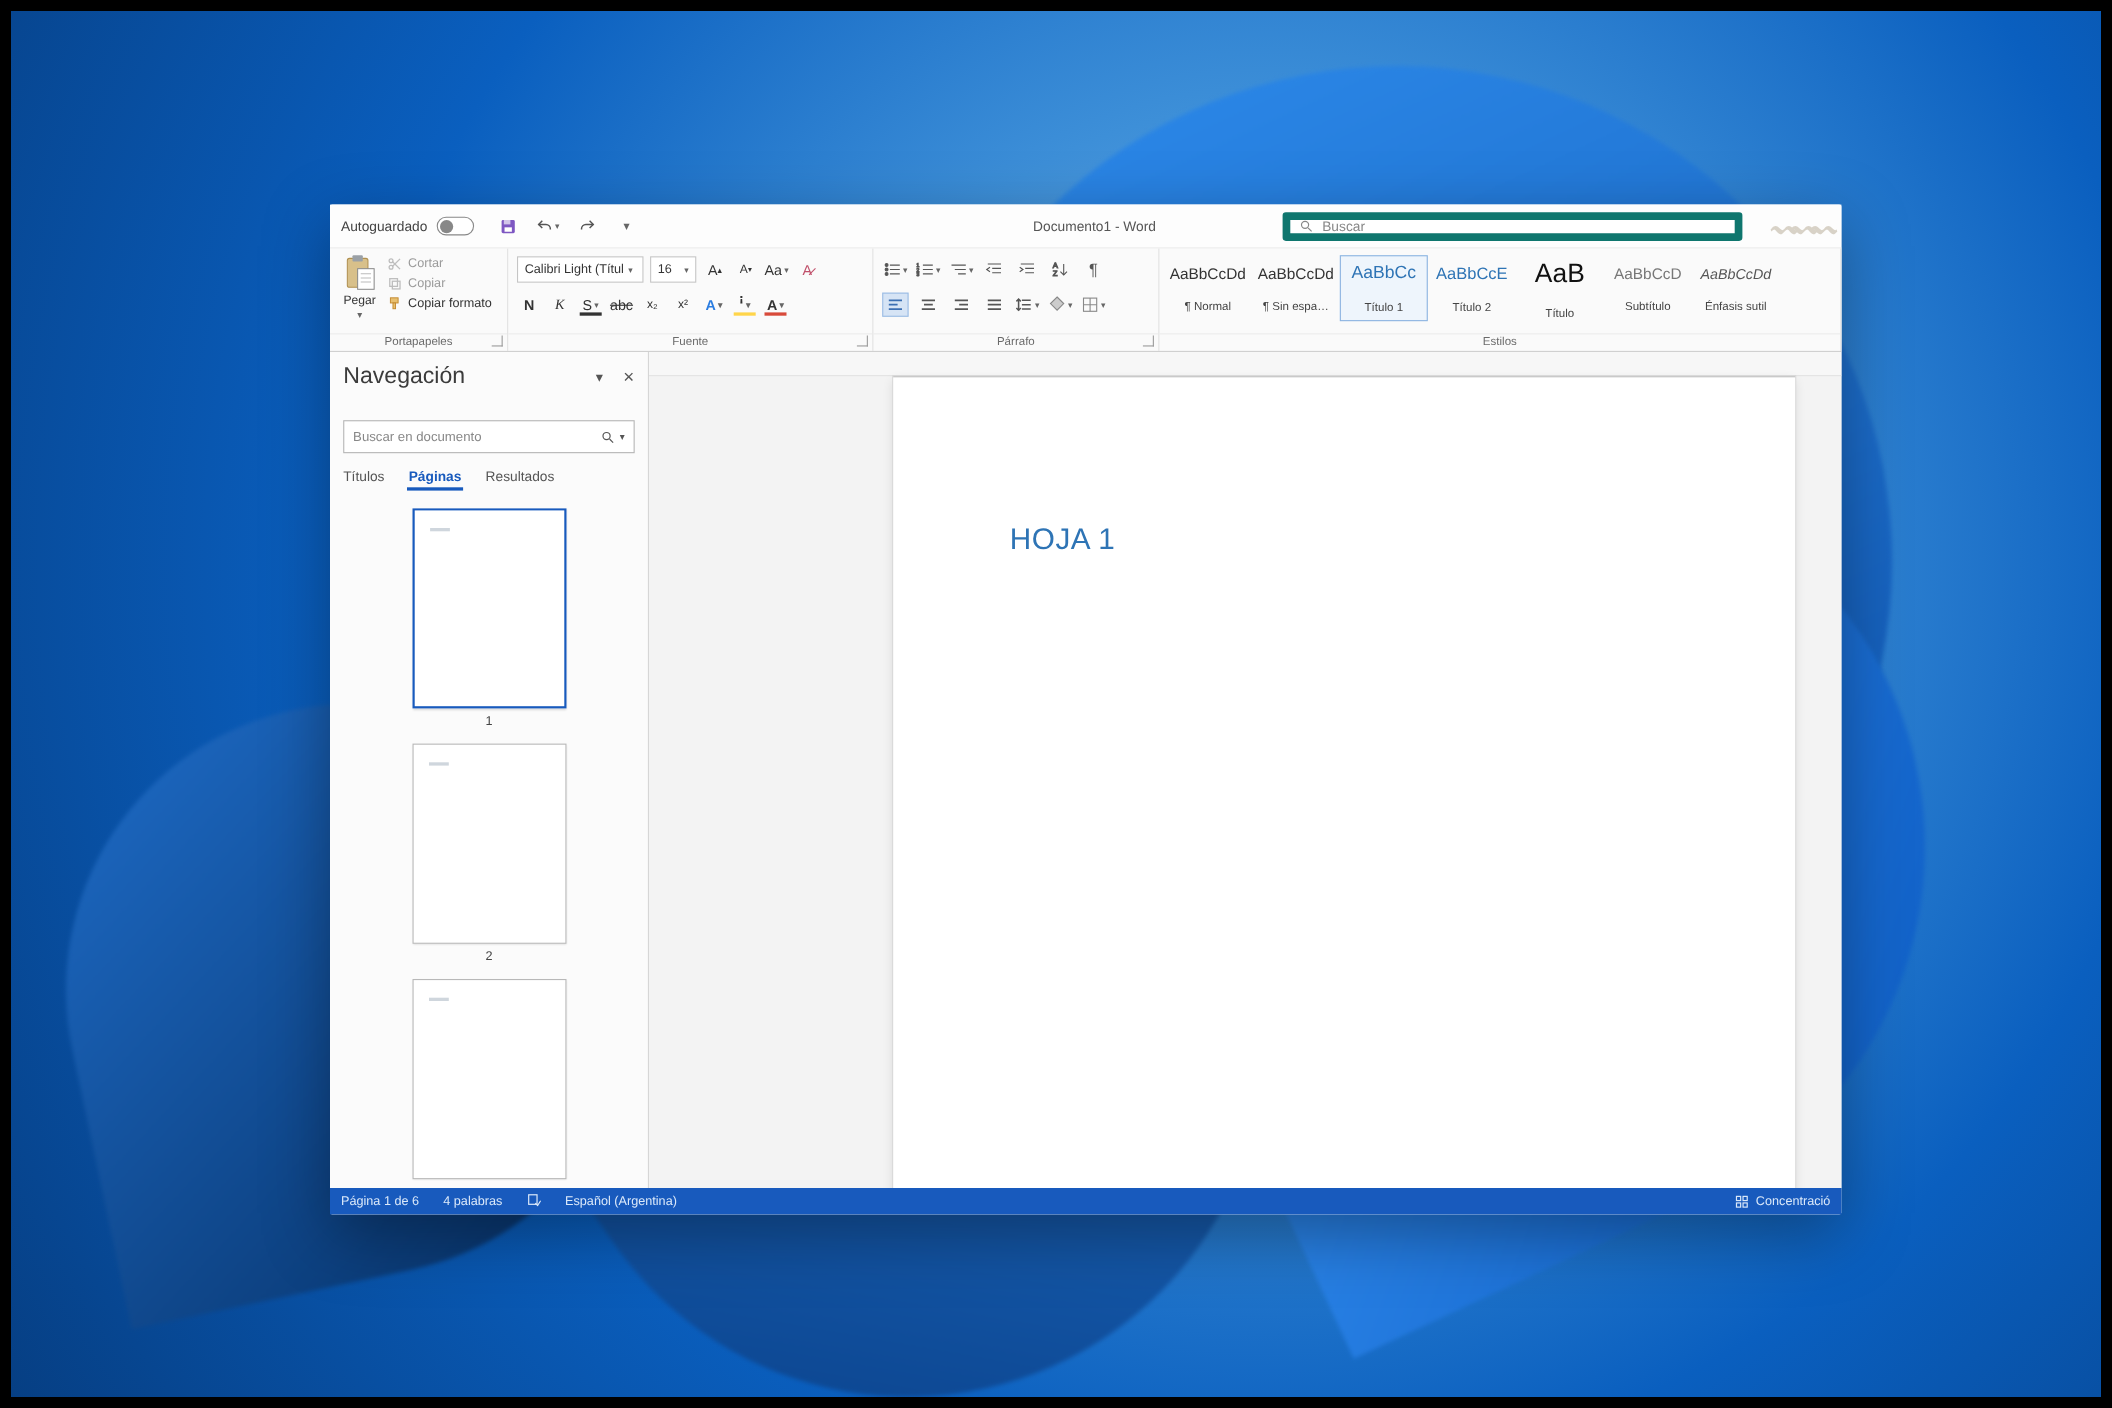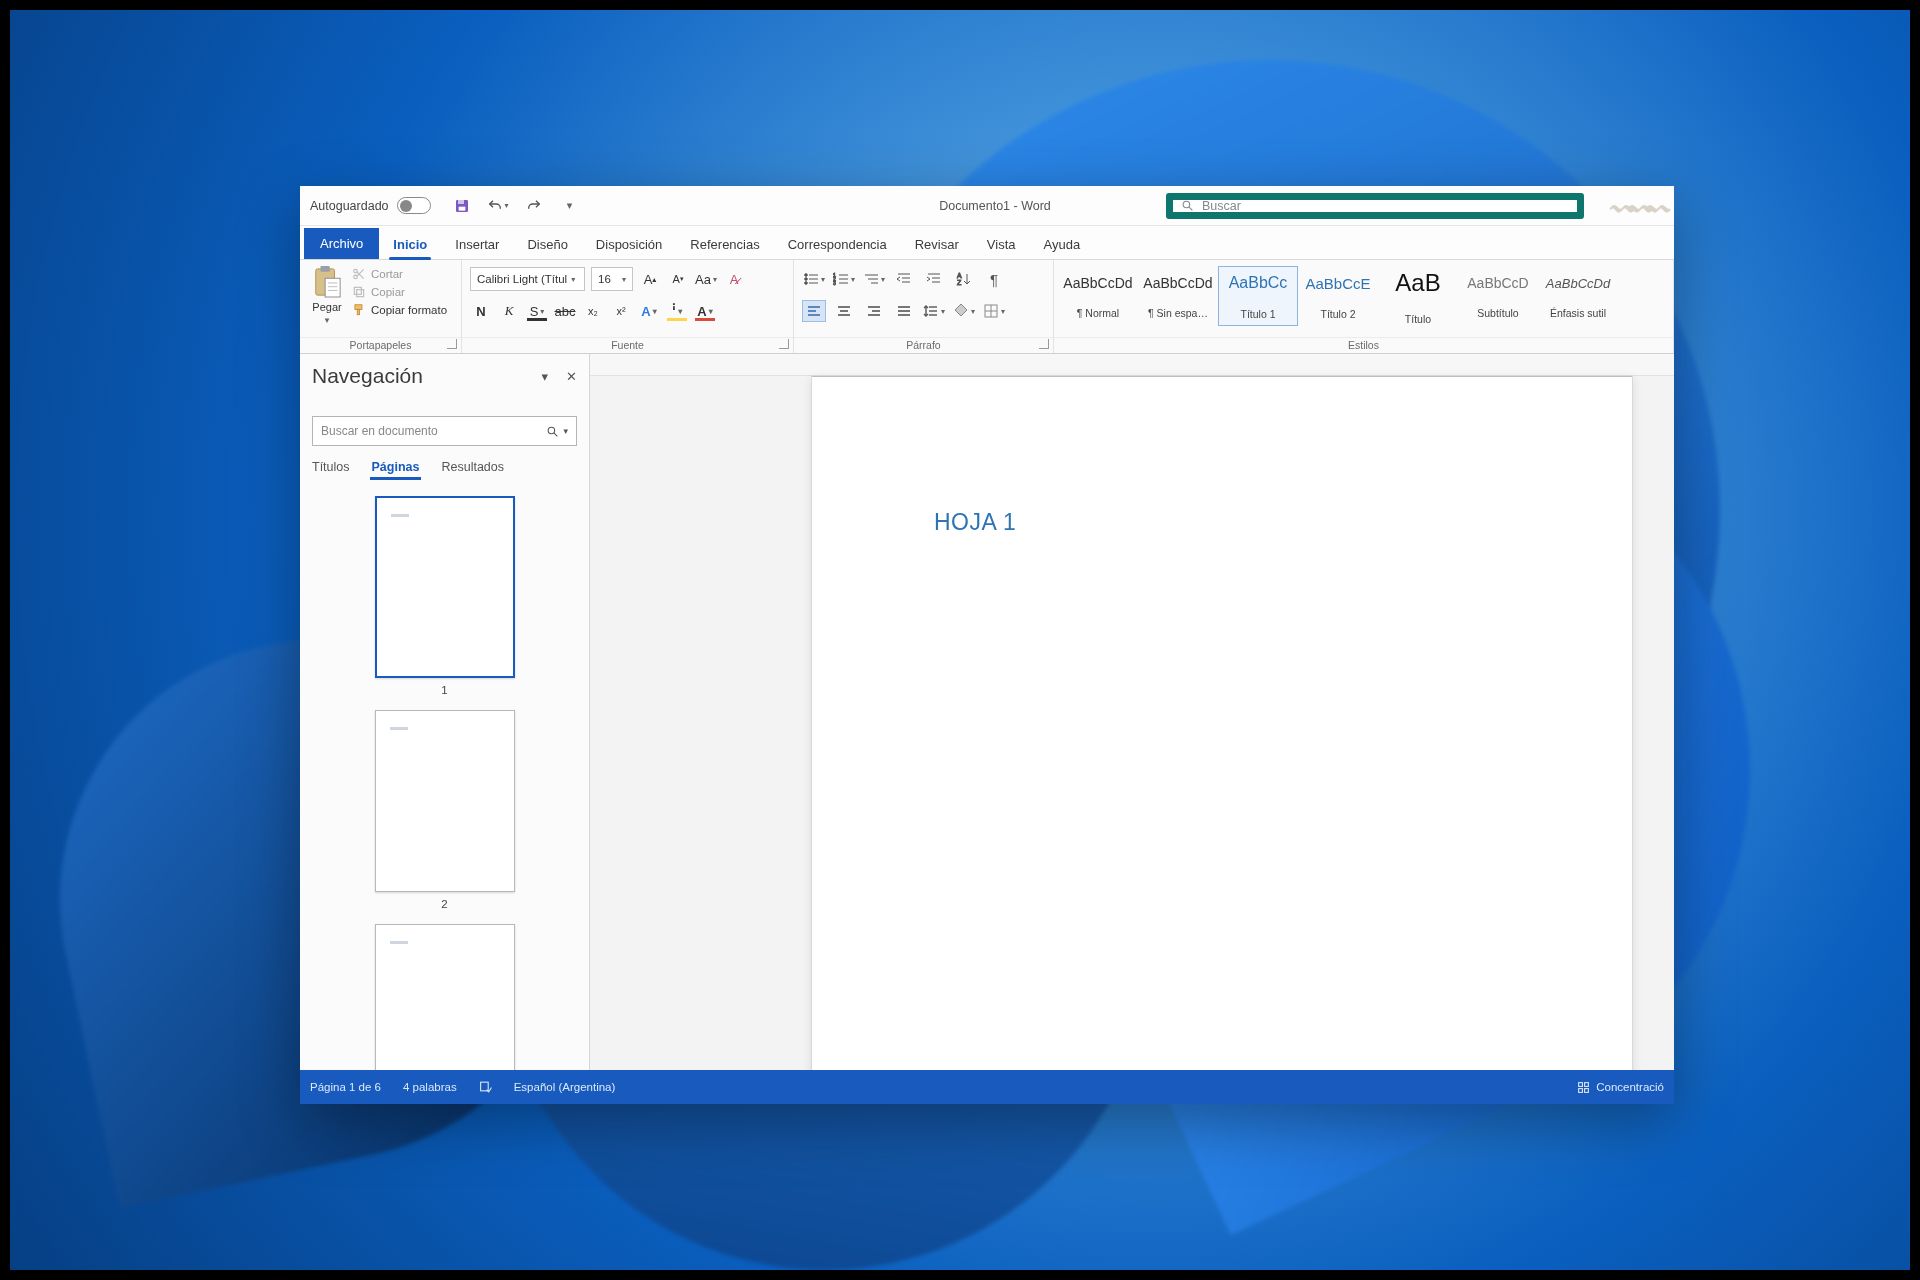--- a/index.html
+++ b/index.html
@@ -149,26 +149,26 @@
   .thumb-num{font-size:11.5px;color:#444;}
 
   .docview{flex:1;background:#f3f3f3;position:relative;overflow:hidden;}
   .ruler-gap{position:absolute;left:0;top:0;right:0;height:22px;background:#f7f7f7;border-bottom:1px solid #e2e2e2;}
   .page{
     position:absolute; left:222px; top:22px; width:820px; height:1060px; background:#fff;
     box-shadow:0 0 0 1px #d9d9d9, 0 3px 10px rgba(0,0,0,.12);
     border-top:1px solid #bdbdbd;
   }
   .page-h1{
-    position:absolute; left:122px; top:132px; color:#2e74b5; font-size:23px; font-weight:400; letter-spacing:.5px;
+    position:absolute; left:106px; top:132px; color:#2e74b5; font-size:27px; font-weight:400; letter-spacing:.5px;
   }
 
   
   .status{
-    height:34px;background:#185abd;color:#dbe9fa;font-size:11.5px;display:flex;align-items:center;
+    height:24px;background:#185abd;color:#dbe9fa;font-size:11.5px;display:flex;align-items:center;
     padding:0 10px;gap:22px;
   }
   .status .right{margin-left:auto;display:flex;align-items:center;gap:6px;}
   .status svg{width:13px;height:13px;}
 </style>
 </head>
 <body>
 
 <div class="bloom">
   <div class="petal p1"></div>
@@ -211,32 +211,20 @@
     <div class="searchbox">
       <svg viewBox="0 0 24 24" fill="none" stroke="#888" stroke-width="2">
           <circle cx="10" cy="10" r="6"></circle>
           <line x1="15" y1="15" x2="21" y2="21"></line>
         </svg>
       <span>Buscar</span>
     </div>
     <div class="flourish">〰〰〰</div>
   </div>
 
-  <div class="tabs">
-    <div class="tab file">Archivo</div>
-    <div class="tab active">Inicio</div>
-    <div class="tab">Insertar</div>
-    <div class="tab">Diseño</div>
-    <div class="tab">Disposición</div>
-    <div class="tab">Referencias</div>
-    <div class="tab">Correspondencia</div>
-    <div class="tab">Revisar</div>
-    <div class="tab">Vista</div>
-    <div class="tab">Ayuda</div>
-  </div>
 
   <div class="ribbon">
 
     <div class="group g-clip">
       <div class="group-body">
         <div class="paste">
           <svg viewBox="0 0 32 36">
             <rect x="4" y="4" width="20" height="28" rx="2" fill="#d8c08a" stroke="#b09050"></rect>
             <rect x="9" y="1" width="10" height="6" rx="1" fill="#9aa0a6"></rect>
             <rect x="14" y="14" width="16" height="20" fill="#fff" stroke="#8a8a8a"></rect>

